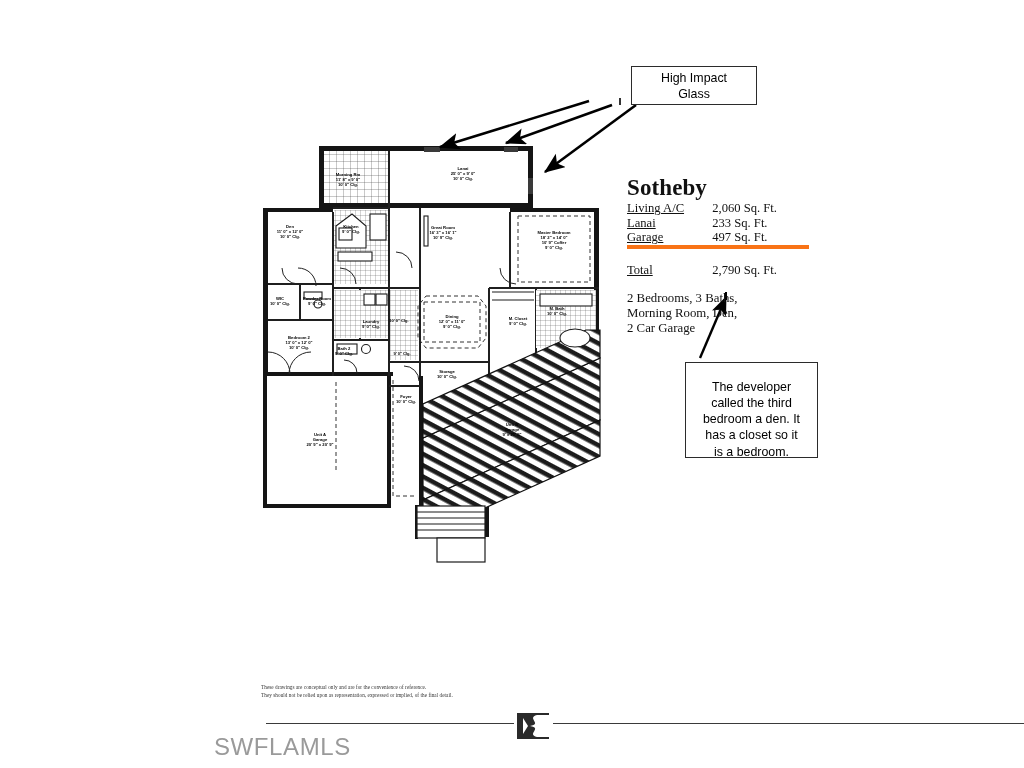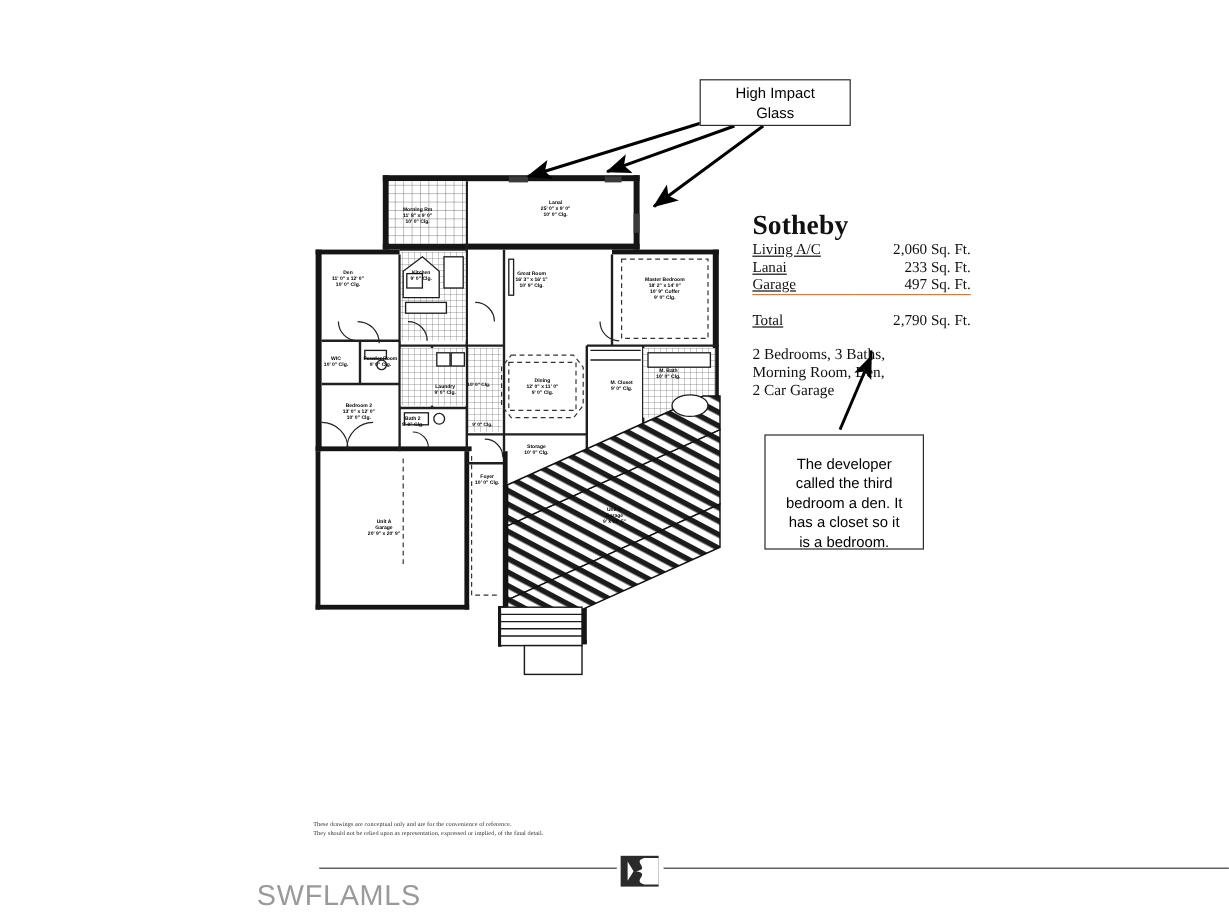--- a/index.html
+++ b/index.html
@@ -44,23 +44,23 @@
     border-collapse: collapse;
     font-size: 12.6px;
     line-height: 1.16;
   }
   .spec-table td {
     padding: 0;
     white-space: nowrap;
     vertical-align: baseline;
   }
   .spec-table td.lbl { text-align: left; text-decoration: underline; }
-  .spec-table td.val { text-align: right; }
+  .spec-table td.val { }
   .spec-table tr.total-row td {
-    border-top: 1px solid #f97316;
+    border-top: 4px solid #f97316;
     padding-top: 14px;
   }
   .spec-rooms {
     margin-top: 13px;
     font-size: 12.8px;
     font-weight: 400;
     line-height: 1.2;
     font-family: "Liberation Serif", serif;
   }
   .spec-rooms div { white-space: nowrap; }
@@ -68,20 +68,21 @@
   
   .callout {
     position: absolute;
     border: 1px solid #2b2b2b;
     background: #ffffff;
     box-sizing: border-box;
     text-align: center;
     font-family: "Liberation Sans", sans-serif;
     color: #000;
     z-index: 30;
+    margin-left: 48px;
   }
   #callout-glass {
     left: 583px;
     top: 66px;
     width: 126px;
     height: 39px;
     font-size: 12.4px;
     line-height: 1.25;
     padding-top: 4px;
   }

